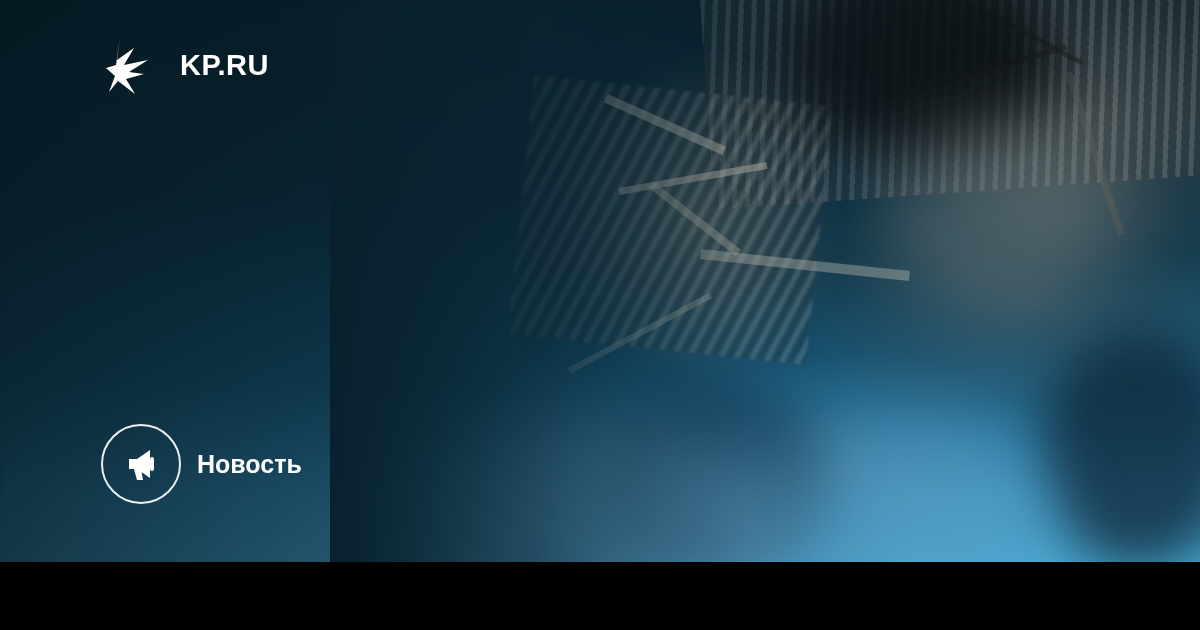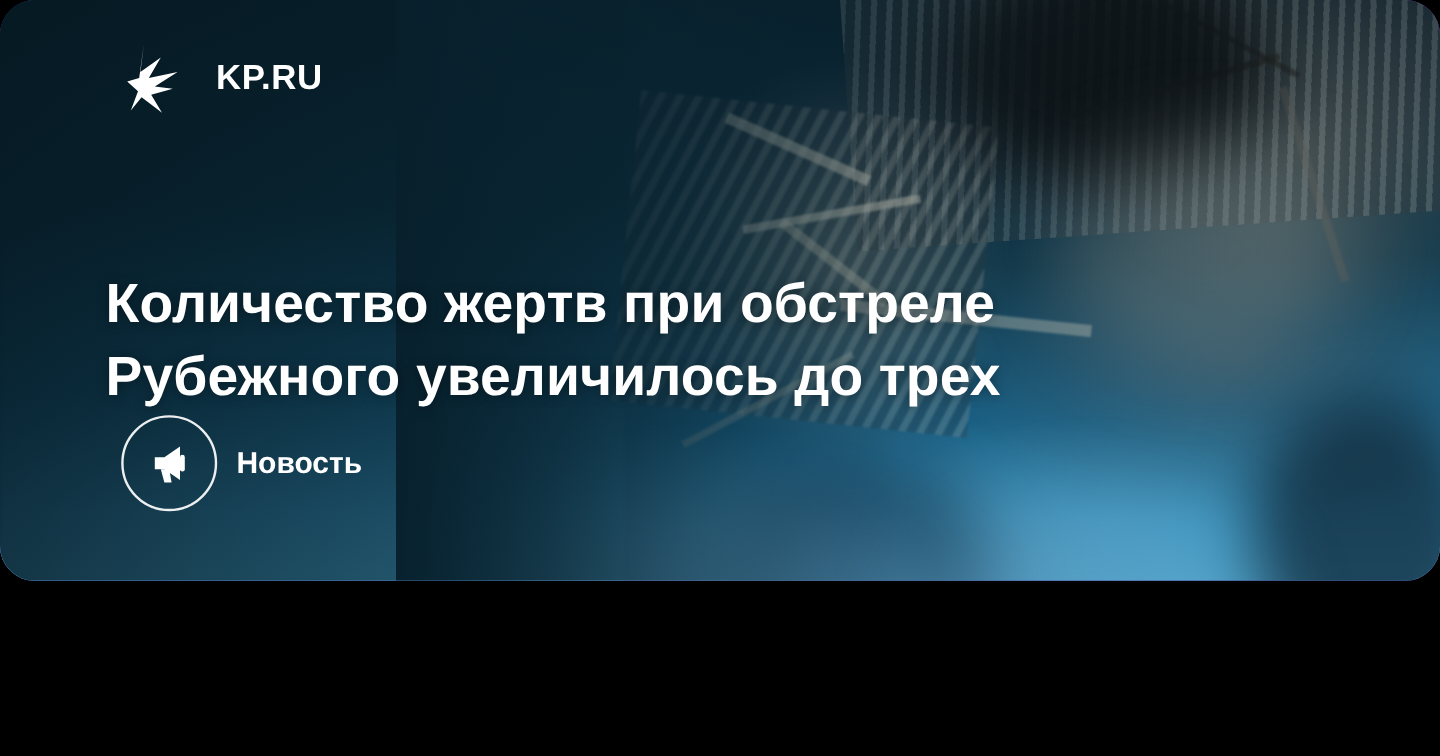--- a/index.html
+++ b/index.html
@@ -3,25 +3,24 @@
 <meta charset="utf-8">
 <style>
   html, body {
     margin: 0;
     padding: 0;
     background: #000;
   }
   .card {
     position: relative;
     width: 1200px;
-    height: 484px;
+    height: 562px;
     overflow: hidden;
     font-family: "Liberation Sans", sans-serif;
     background: #8b5cf6;
-    border-radius: 29px;
   }
 
   
   .bg {
     position: absolute;
     inset: 0;
     background:
       
       radial-gradient(ellipse 300px 180px at 900px 60px, rgba(20,22,24,0.95) 0%, rgba(20,22,24,0.0) 70%),
       radial-gradient(ellipse 260px 220px at 1090px 120px, rgba(120,118,110,0.55) 0%, rgba(60,60,58,0.0) 70%),
@@ -180,21 +179,20 @@
 
   <div class="content">
 
     <div class="brand">
       <svg class="brand-logo" viewBox="0 0 58 62">
         <path d="M16 2 L13 26 L30 14 L20 31 L44 26 L25 38 L40 40 L22 45 L31 60 L14 47 L5 58 L11 42 L2 34 L12 31 Z" fill="#ffffff"></path>
       </svg>
       <span class="brand-name">KP.RU</span>
     </div>
 
-    <div class="headline">Количество жертв при обстреле Рубежного увеличилось до трех</div>
 
     <div class="badge-row">
       <span class="badge-circle">
         <svg width="42" height="42" viewBox="0 0 42 42">
           <path d="M9 16 L17 16 L30 7 L30 35 L17 26 L9 26 Z" fill="#ffffff"></path>
           <path d="M14 26 L21 26 L23 37 L17 37 Z" fill="#ffffff"></path>
           <rect x="30" y="14" width="4" height="14" rx="2" fill="#ffffff"></rect>
         </svg>
       </span>
       <span class="badge-label">Новость</span>

